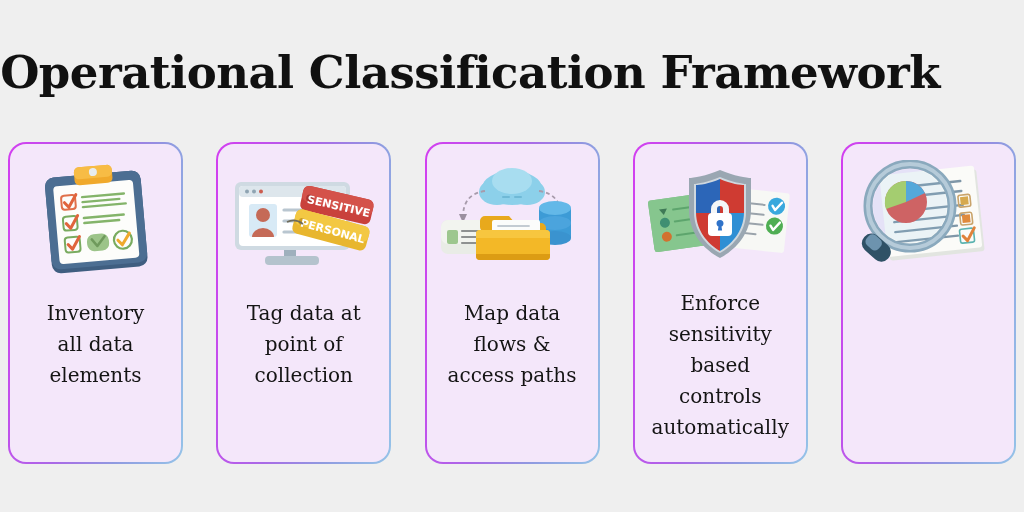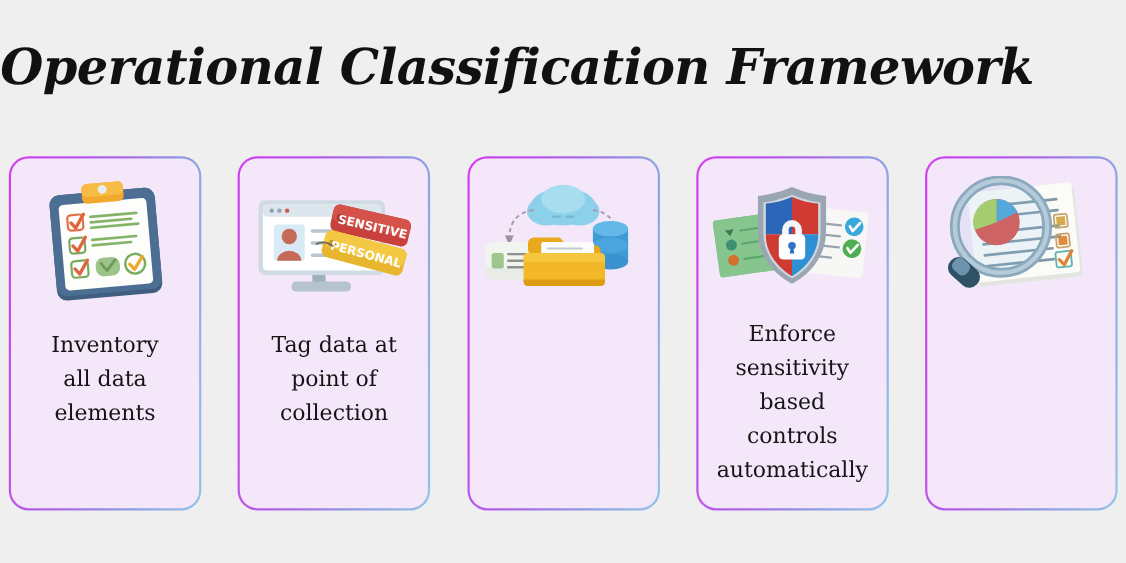--- a/index.html
+++ b/index.html
@@ -16,32 +16,31 @@
   .page {
     position: relative;
     width: 1024px;
     height: 512px;
     box-sizing: border-box;
   }
 
   
   .title {
     position: absolute;
-    top: 36px;
+    top: 48px;
     left: 0;
     width: 940px;
     text-align: center;
     font-family: "DejaVu Serif", "Liberation Serif", serif;
     font-weight: bold;
     font-size: 45px;
     letter-spacing: -0.5px;
     color: #111111;
     line-height: 1.1;
     white-space: nowrap;
-    font-style: italic;
   }
 
   
   .cards {
     position: absolute;
     top: 142px;
     left: 8px;
     width: 1008px;
     display: flex;
     justify-content: space-between;
@@ -226,20 +225,23 @@
               <path d="M48 56 h24 l6 7 h26 a5 5 0 0 1 5 5 v4 h-61 a5 5 0 0 1 -5 -5 v-6 a5 5 0 0 1 5 -5 z" fill="#e8a91c"></path>
               <rect x="55" y="60" width="48" height="22" rx="2" fill="#fbfcfb"></rect>
               <line x1="61" y1="66" x2="92" y2="66" stroke="#c3cbd2" stroke-width="1.8" stroke-linecap="round"></line>
               <line x1="61" y1="71" x2="86" y2="71" stroke="#c3cbd2" stroke-width="1.8" stroke-linecap="round"></line>
               <path d="M43 70 h66 a4 4 0 0 1 4 4 v22 a4 4 0 0 1 -4 4 h-66 a4 4 0 0 1 -4 -4 v-22 a4 4 0 0 1 4 -4 z" fill="#f3b827"></path>
               <path d="M43 70 h66 a4 4 0 0 1 4 4 v4 h-74 v-4 a4 4 0 0 1 4 -4 z" fill="#f7c63f"></path>
               <path d="M39 94 h74 v2 a4 4 0 0 1 -4 4 h-66 a4 4 0 0 1 -4 -4 z" fill="#dc9c14"></path>
             </g>
           </svg>
         </div>
+        <div class="card-label">Map data
+flows &amp;
+access paths</div>
       </div>
     </div>
 
     <div class="card c4 tall">
       <div class="card-inner">
         <div class="icon-box">
           <svg width="150" height="118" viewBox="0 0 150 118">
 
             <g transform="rotate(-8 40 62)">
               <rect x="6" y="36" width="58" height="52" rx="3" fill="#7bbd84"></rect>

